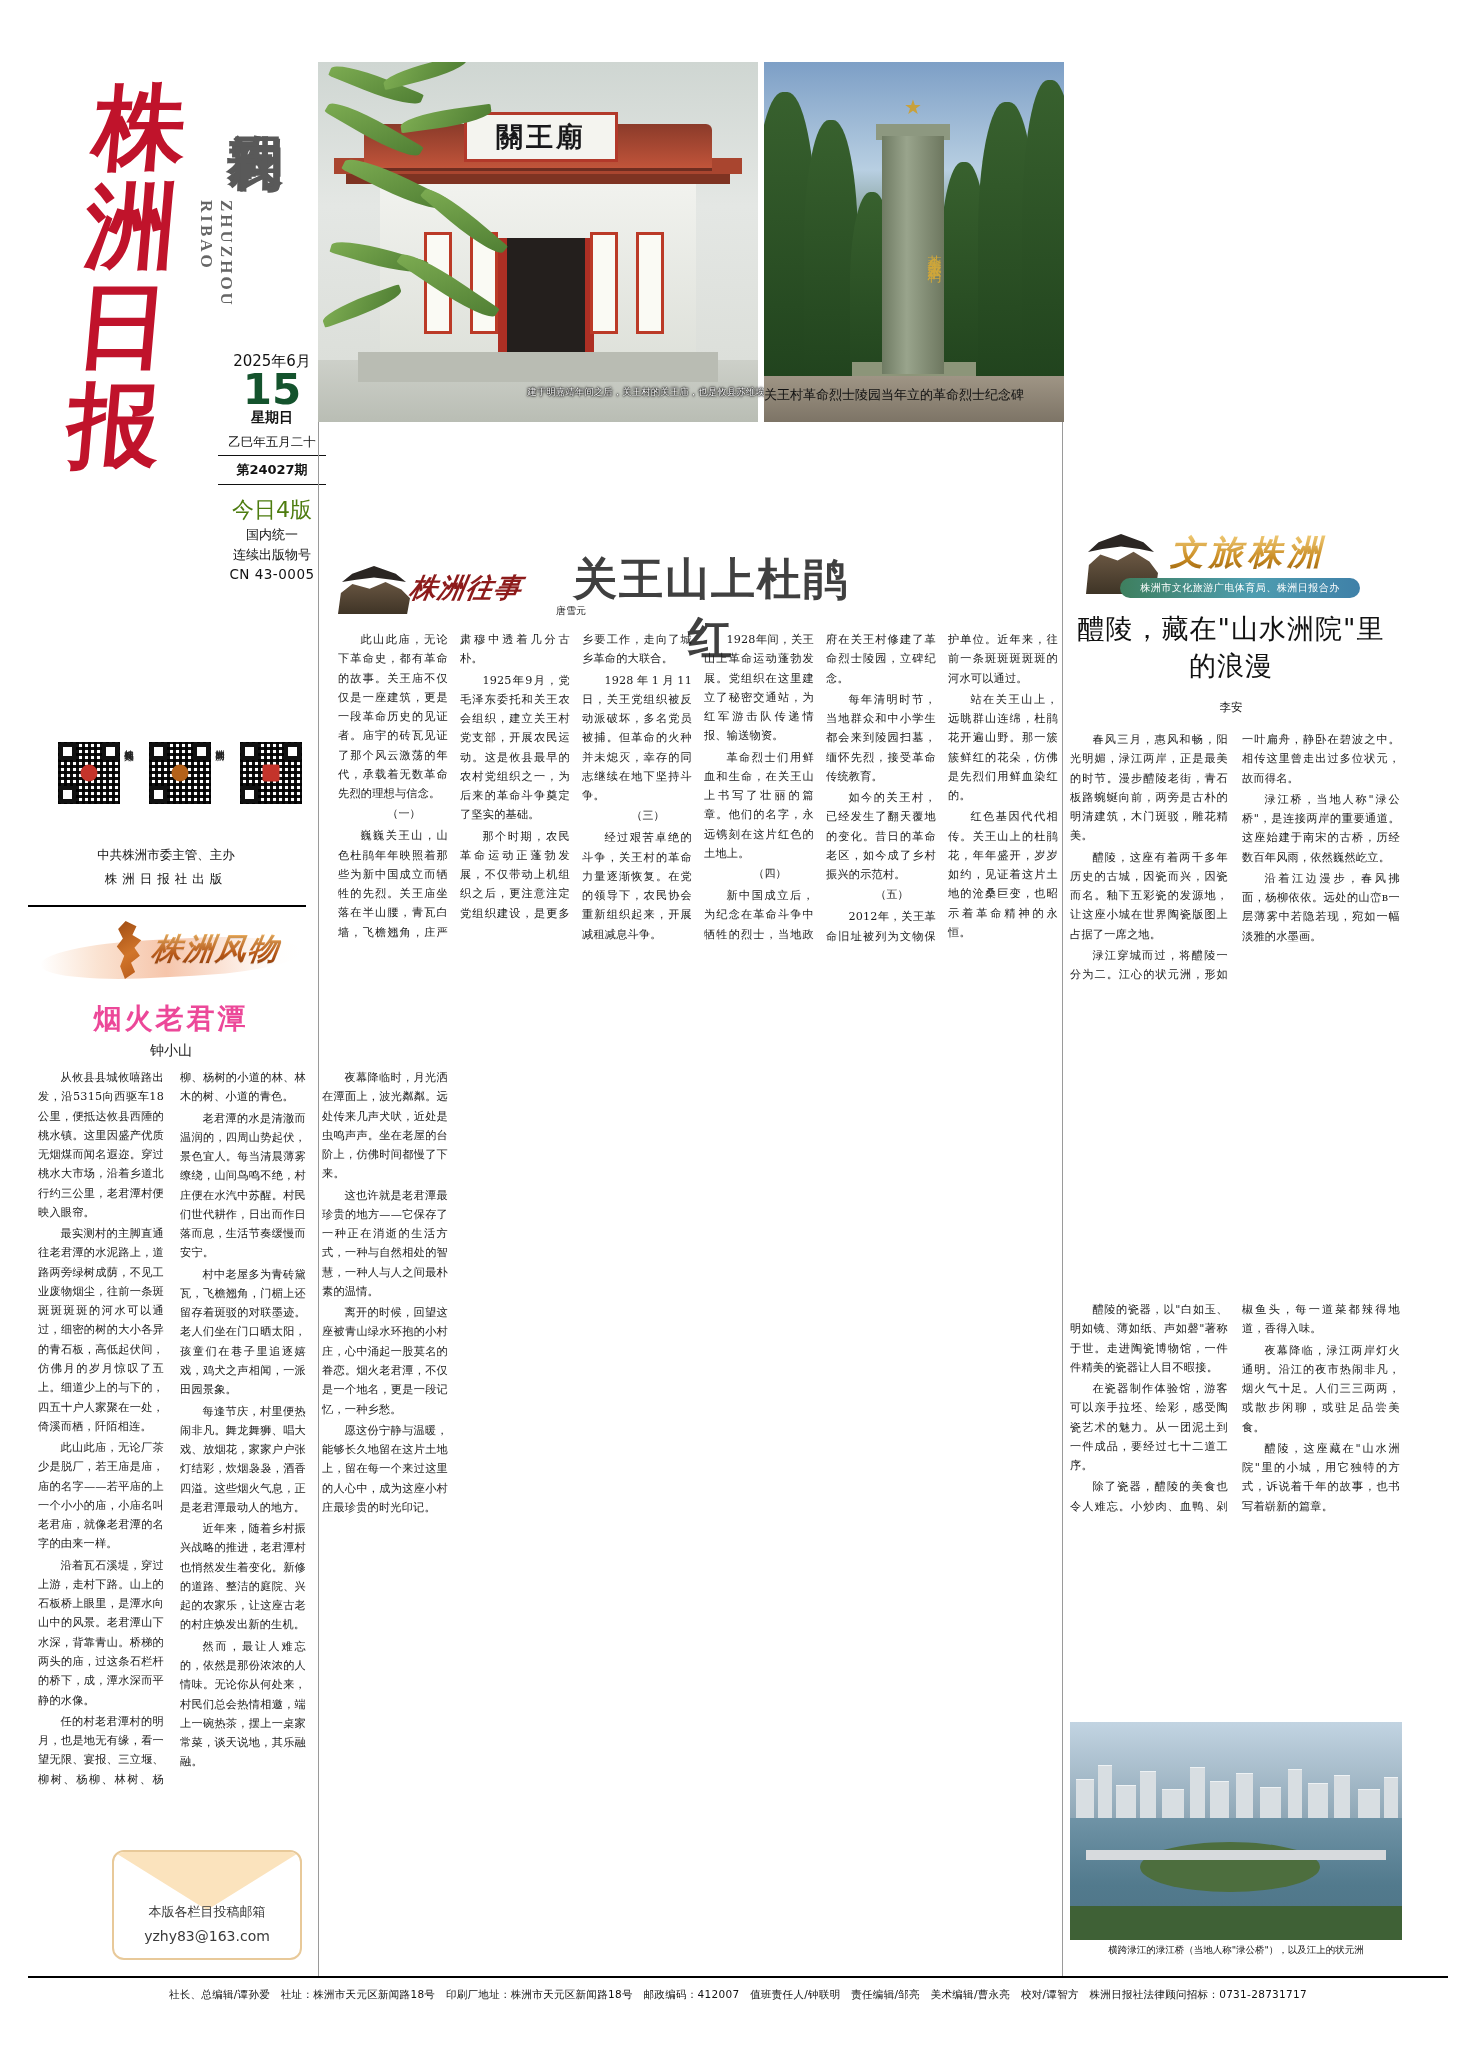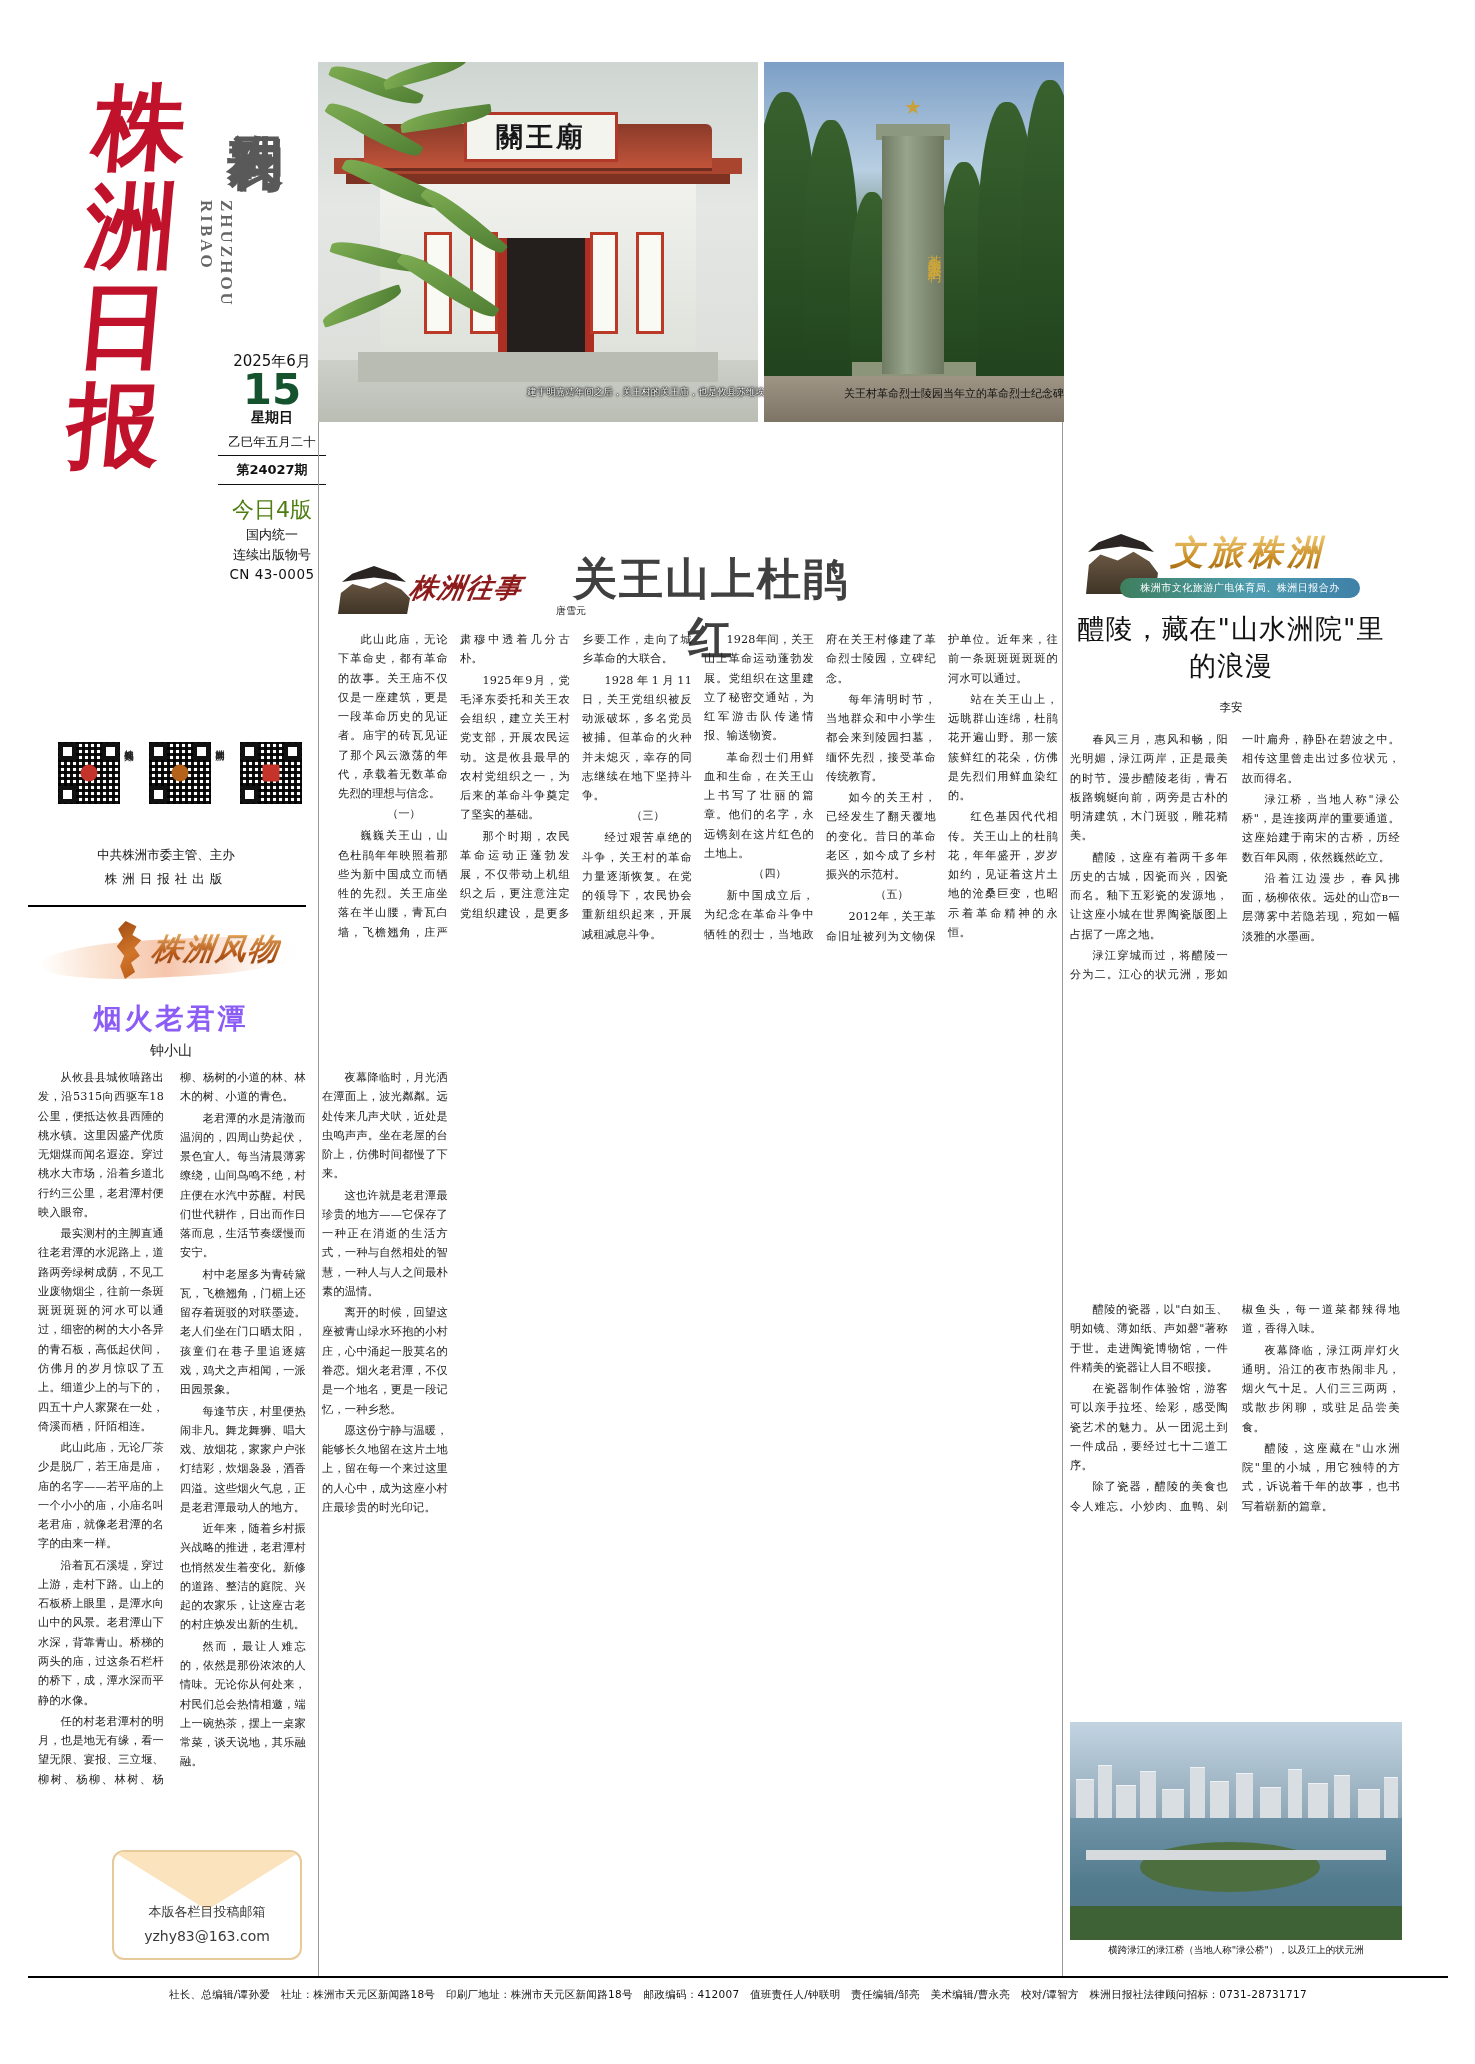--- a/index.html
+++ b/index.html
@@ -80,21 +80,21 @@
     border-radius:50%/60%;transform:rotate(-3deg);}
   .fengwu .shape{position:absolute;left:72px;top:6px;width:34px;height:58px;
     background:linear-gradient(150deg,#9c4a12,#d1752a 55%,#b55718);
     clip-path:polygon(40% 0%,72% 9%,60% 24%,86% 33%,66% 46%,82% 60%,56% 72%,68% 88%,38% 100%,24% 78%,36% 60%,14% 44%,32% 30%,18% 14%);}
   .fengwu .txt{position:absolute;left:112px;top:14px;
     font-family:"DejaVu Sans",sans-serif;font-weight:700;font-size:30px;
     background:linear-gradient(180deg,#f6c573,#c8621d 60%,#8a3a08);
     -webkit-background-clip:text;background-clip:text;color:transparent;
     letter-spacing:2px;font-style:italic;transform:skewX(-8deg);text-shadow:0 1px 0 rgba(0,0,0,.08);}
   .fw-title{position:absolute;left:40px;top:1000px;width:262px;text-align:center;
-    font-family:"DejaVu Sans",sans-serif;font-size:28px;font-weight:600;letter-spacing:3px;color:#8b5cf6;}
+    font-family:"DejaVu Sans",sans-serif;font-size:28px;font-weight:600;letter-spacing:3px;color:#ec4899;}
   .fw-author{position:absolute;left:40px;top:1042px;width:262px;text-align:center;
     font-family:"DejaVu Sans",sans-serif;font-size:14px;color:#222;}
 
   
   .col-text{
     font-family:"DejaVu Serif","Liberation Serif",serif;
     font-size:11.2px;
     line-height:1.72;
     text-align:justify;
     color:#1a1a1a;
@@ -178,22 +178,22 @@
      display:flex;align-items:center;justify-content:center;}
   .wl-sub span{font-family:"DejaVu Sans",sans-serif;font-size:10px;color:#fff;letter-spacing:.5px;}
   .wl-head{position:absolute;left:1066px;top:610px;width:330px;text-align:center;
      font-family:"DejaVu Sans",sans-serif;font-size:27px;color:#111;line-height:1.38;letter-spacing:1px;}
   .wl-author{position:absolute;left:1066px;top:700px;width:330px;text-align:center;
      font-family:"DejaVu Sans",sans-serif;font-size:11.5px;color:#222;}
 
   
   .cap-temple{position:absolute;left:500px;top:385px;width:330px;text-align:center;
      font-family:"DejaVu Sans",sans-serif;font-size:9.5px;color:#fff;line-height:1.45;text-shadow:0 0 3px #000,0 0 2px #000,0 0 1px #000;}
-  .cap-mon{position:absolute;left:764px;top:386px;width:300px;text-align:right;
-     font-family:"DejaVu Sans",sans-serif;font-size:11px;color:#111;line-height:1.4;}
+  .cap-mon{position:absolute;left:764px;top:386px;width:300px;text-align:left;
+     font-family:"DejaVu Sans",sans-serif;font-size:13px;color:#111;line-height:1.4;}
 
   
   .art-cols{position:absolute;left:338px;top:630px;width:720px;height:1320px;
      column-count:6;column-gap:12px;column-rule:0;}
   .rt-col{position:absolute;left:1070px;top:730px;width:330px;height:560px;
      column-count:2;column-gap:14px;}
   .rt-col2{position:absolute;left:1070px;top:1300px;width:330px;height:420px;
      column-count:2;column-gap:14px;}
 
   .sechead{text-indent:0;text-align:center;font-family:"DejaVu Sans",sans-serif;font-size:11px;margin:6px 0 4px;}

